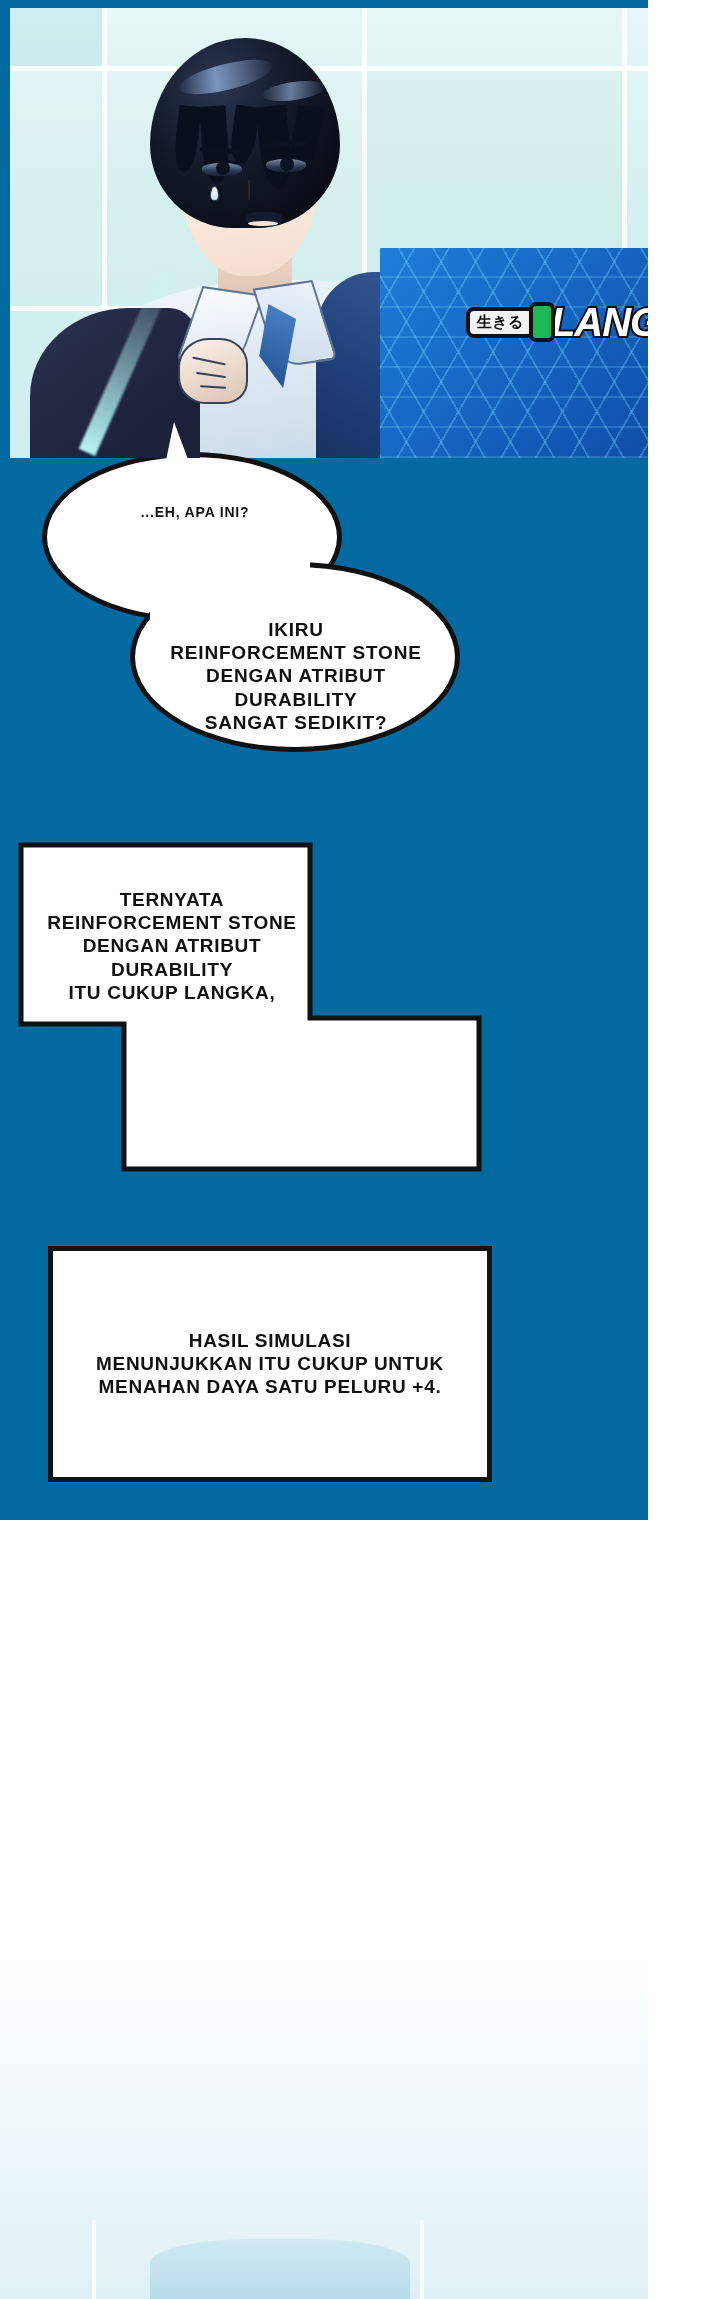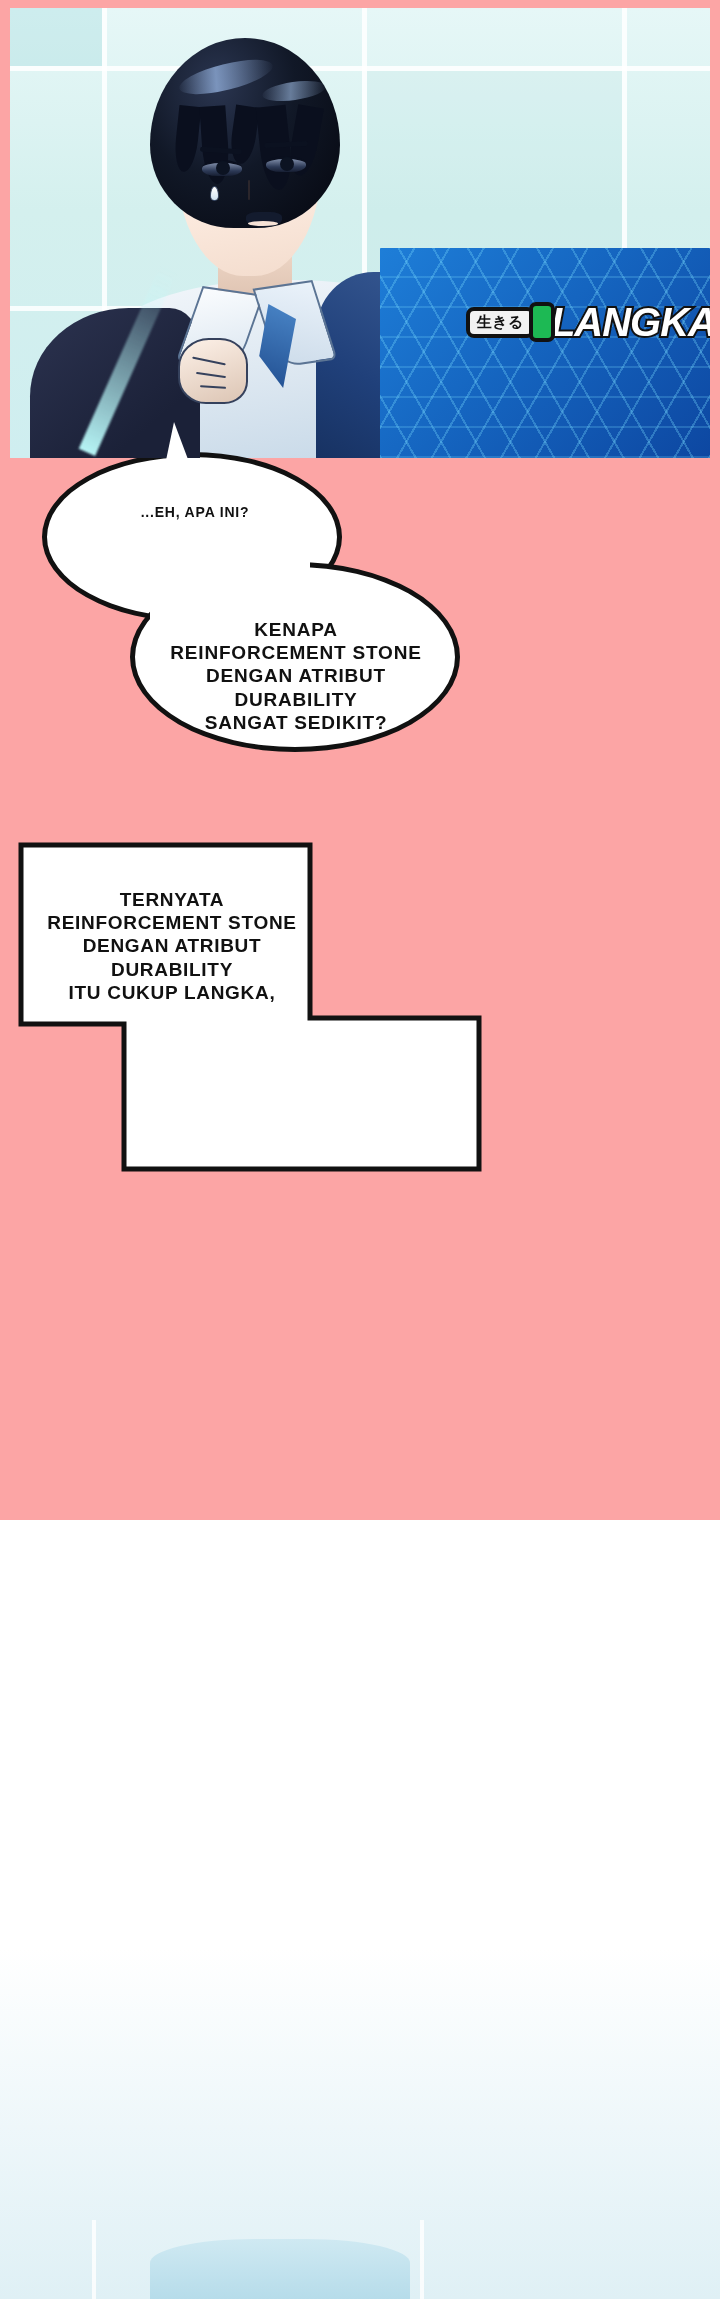--- a/index.html
+++ b/index.html
@@ -2,23 +2,23 @@
 <html><head>
 <meta charset="utf-8">
 <style>
   * { margin:0; padding:0; box-sizing:border-box; }
   html, body {
     background:#ffffff;
     font-family:"Liberation Sans", sans-serif;
   }
   #page {
     position:relative;
-    width:720px;
+    width:648px;
     height:2299px;
-    background:#fca5a5;
+    background:#0369a1;
     overflow:hidden;
   }
 
   
   .panel {
     position:absolute;
     left:10px; top:8px;
     width:700px; height:450px;
     overflow:hidden;
     background:#d9f2f2;
@@ -445,36 +445,41 @@
     </div>
   </div>
 
   <div class="bubble-wrap">
     <div class="tail"></div>
     <div class="lobe lobe-a"></div>
     <div class="lobe lobe-b"></div>
     <div class="lobe-join"></div>
     <div class="tail-in"></div>
     <div class="bub-text bub-text-a">...EH, APA INI?</div>
-    <div class="bub-text bub-text-b">KENAPA
+    <div class="bub-text bub-text-b">IKIRU
 REINFORCEMENT STONE
 DENGAN ATRIBUT DURABILITY
 SANGAT SEDIKIT?</div>
   </div>
 
   <div class="lbox">
     <svg width="464" height="330" viewBox="0 0 464 330">
       <path d="M3,3 L292,3 L292,176 L461,176 L461,327 L106,327 L106,182 L3,182 Z" fill="#ffffff" stroke="#111111" stroke-width="5" stroke-linejoin="miter"></path>
     </svg>
     <div class="lbox-t1">TERNYATA
 REINFORCEMENT STONE
 DENGAN ATRIBUT DURABILITY
 ITU CUKUP LANGKA,</div>
   </div>
 
+  <div class="rbox">
+    <div class="rbox-t">HASIL SIMULASI
+MENUNJUKKAN ITU CUKUP UNTUK
+MENAHAN DAYA SATU PELURU +4.</div>
+  </div>
 
   <div class="bottom-panel">
     <div class="bp-tile" style="left:92px;top:700px;width:4px;height:79px;"></div>
     <div class="bp-tile" style="left:420px;top:700px;width:4px;height:79px;"></div>
     <div class="bp-shape"></div>
   </div>
 
 </div>
 
 </body></html>

